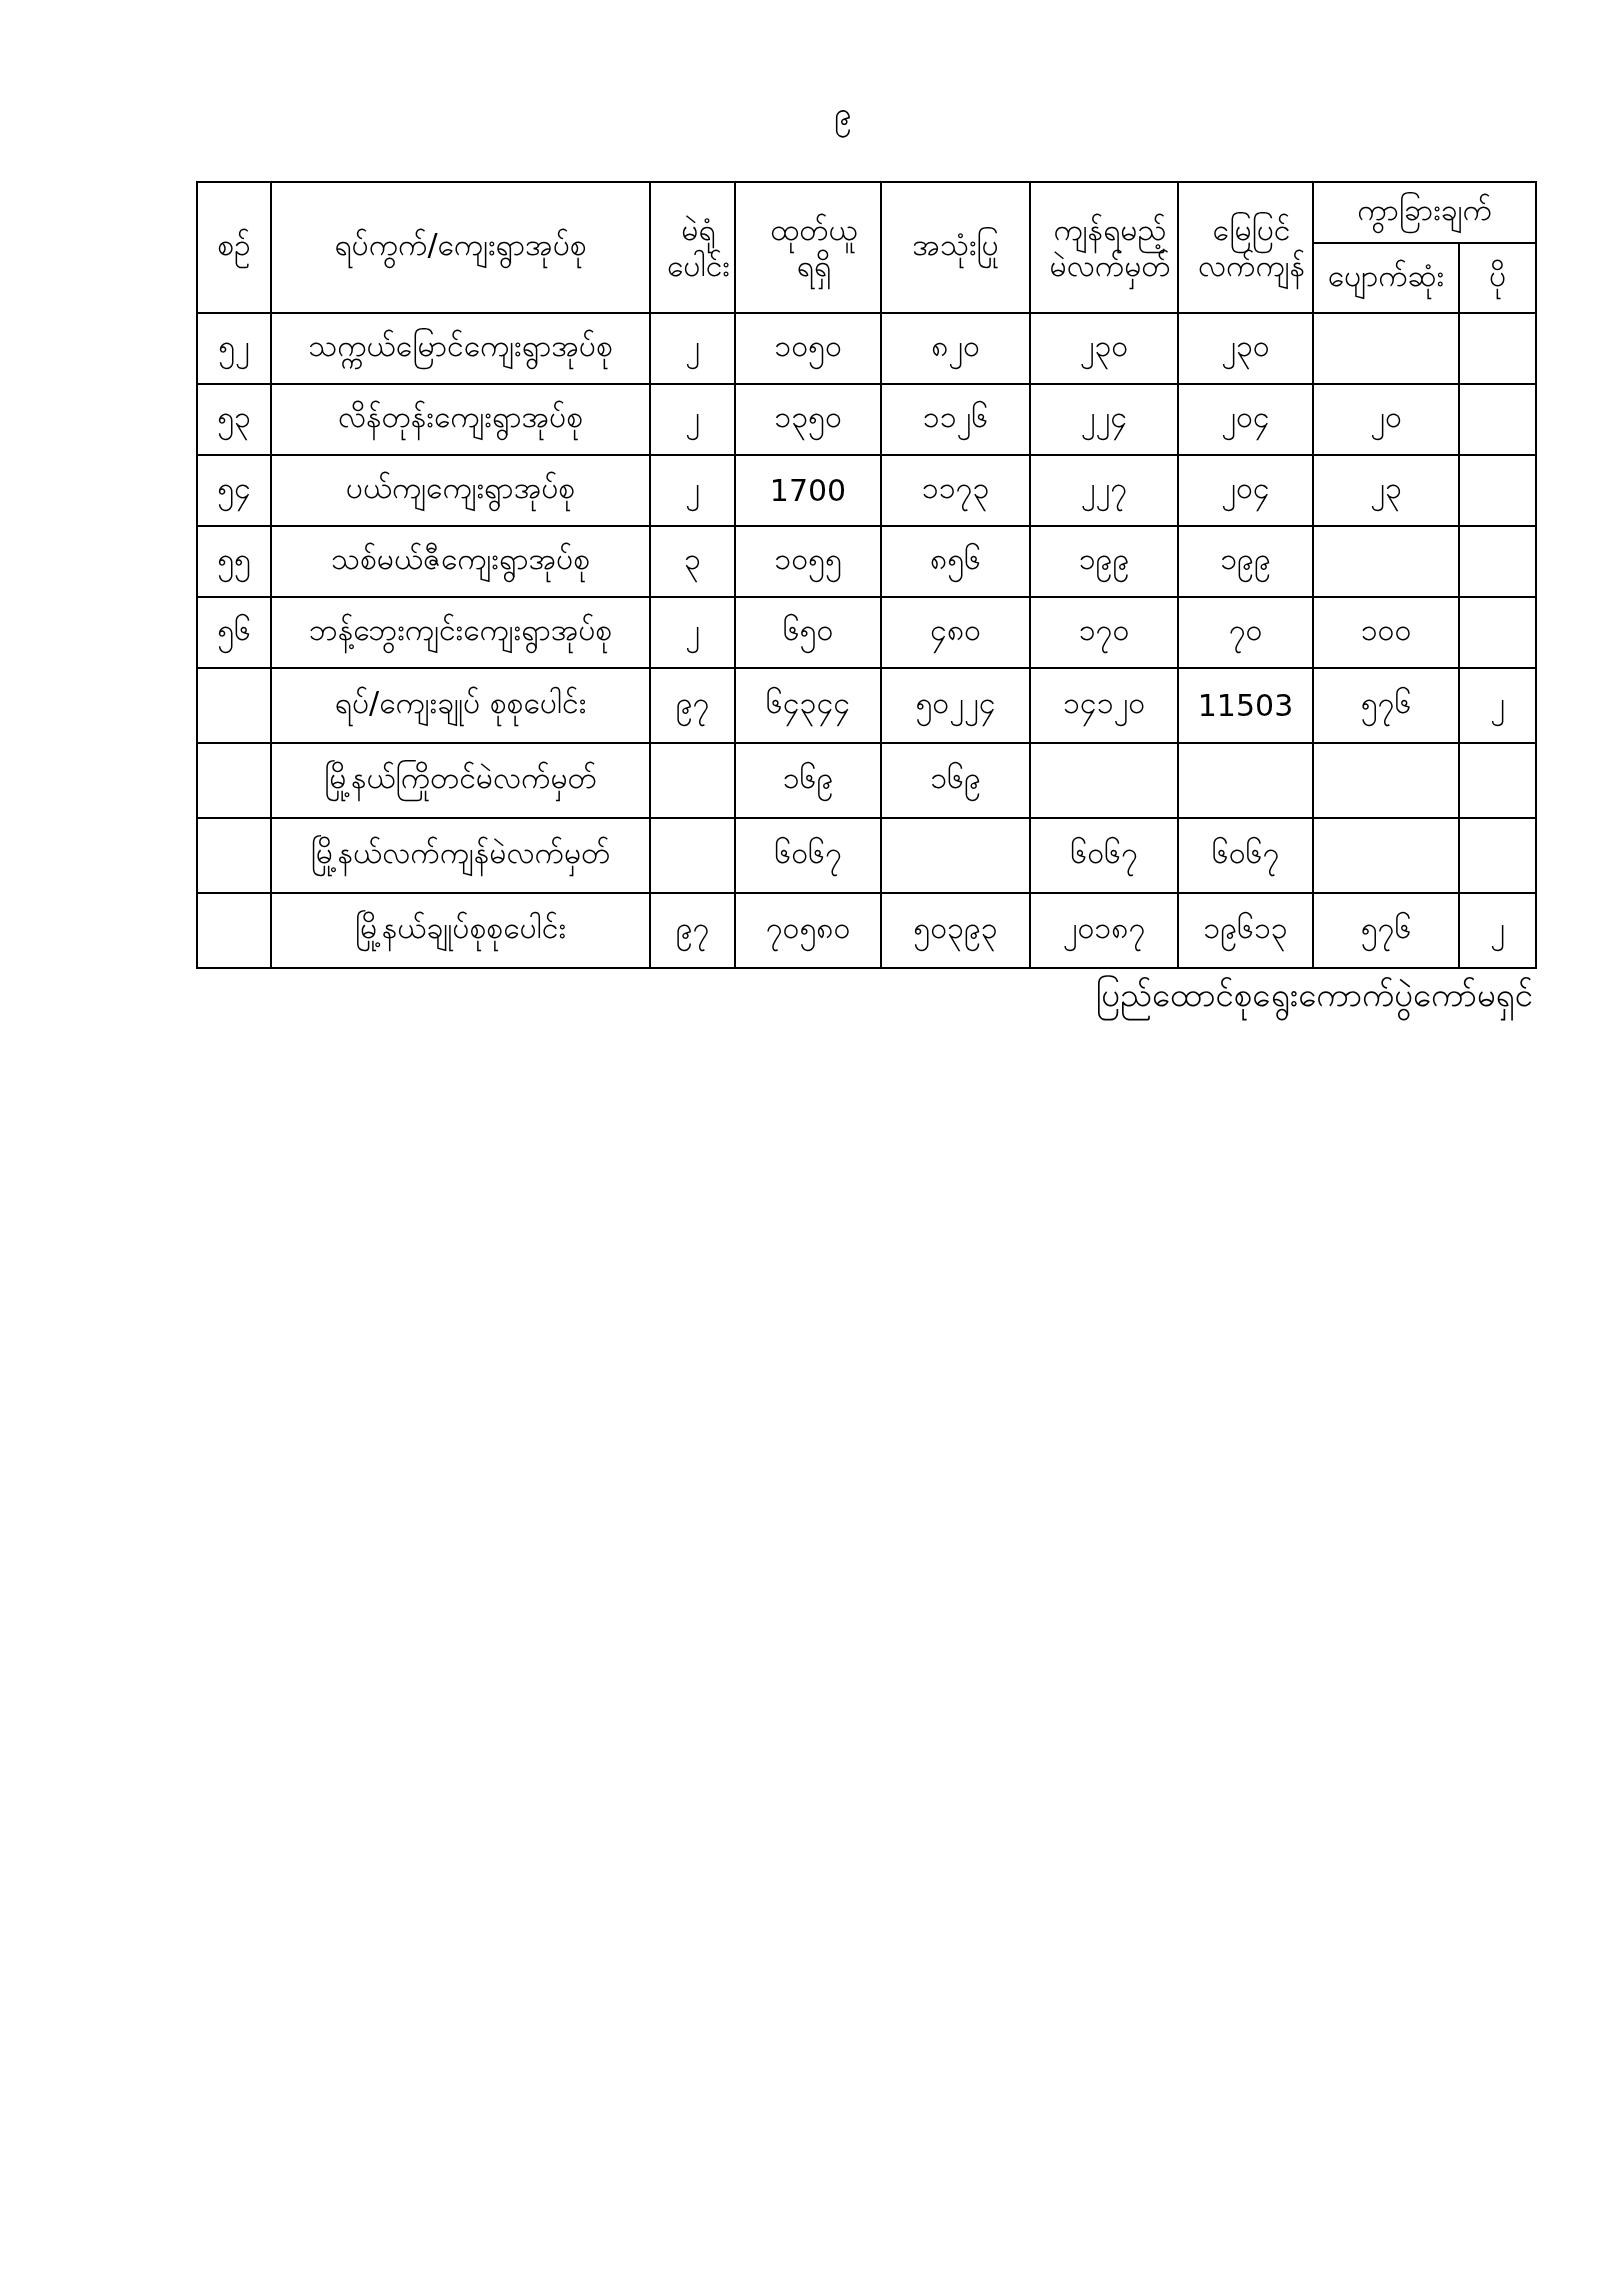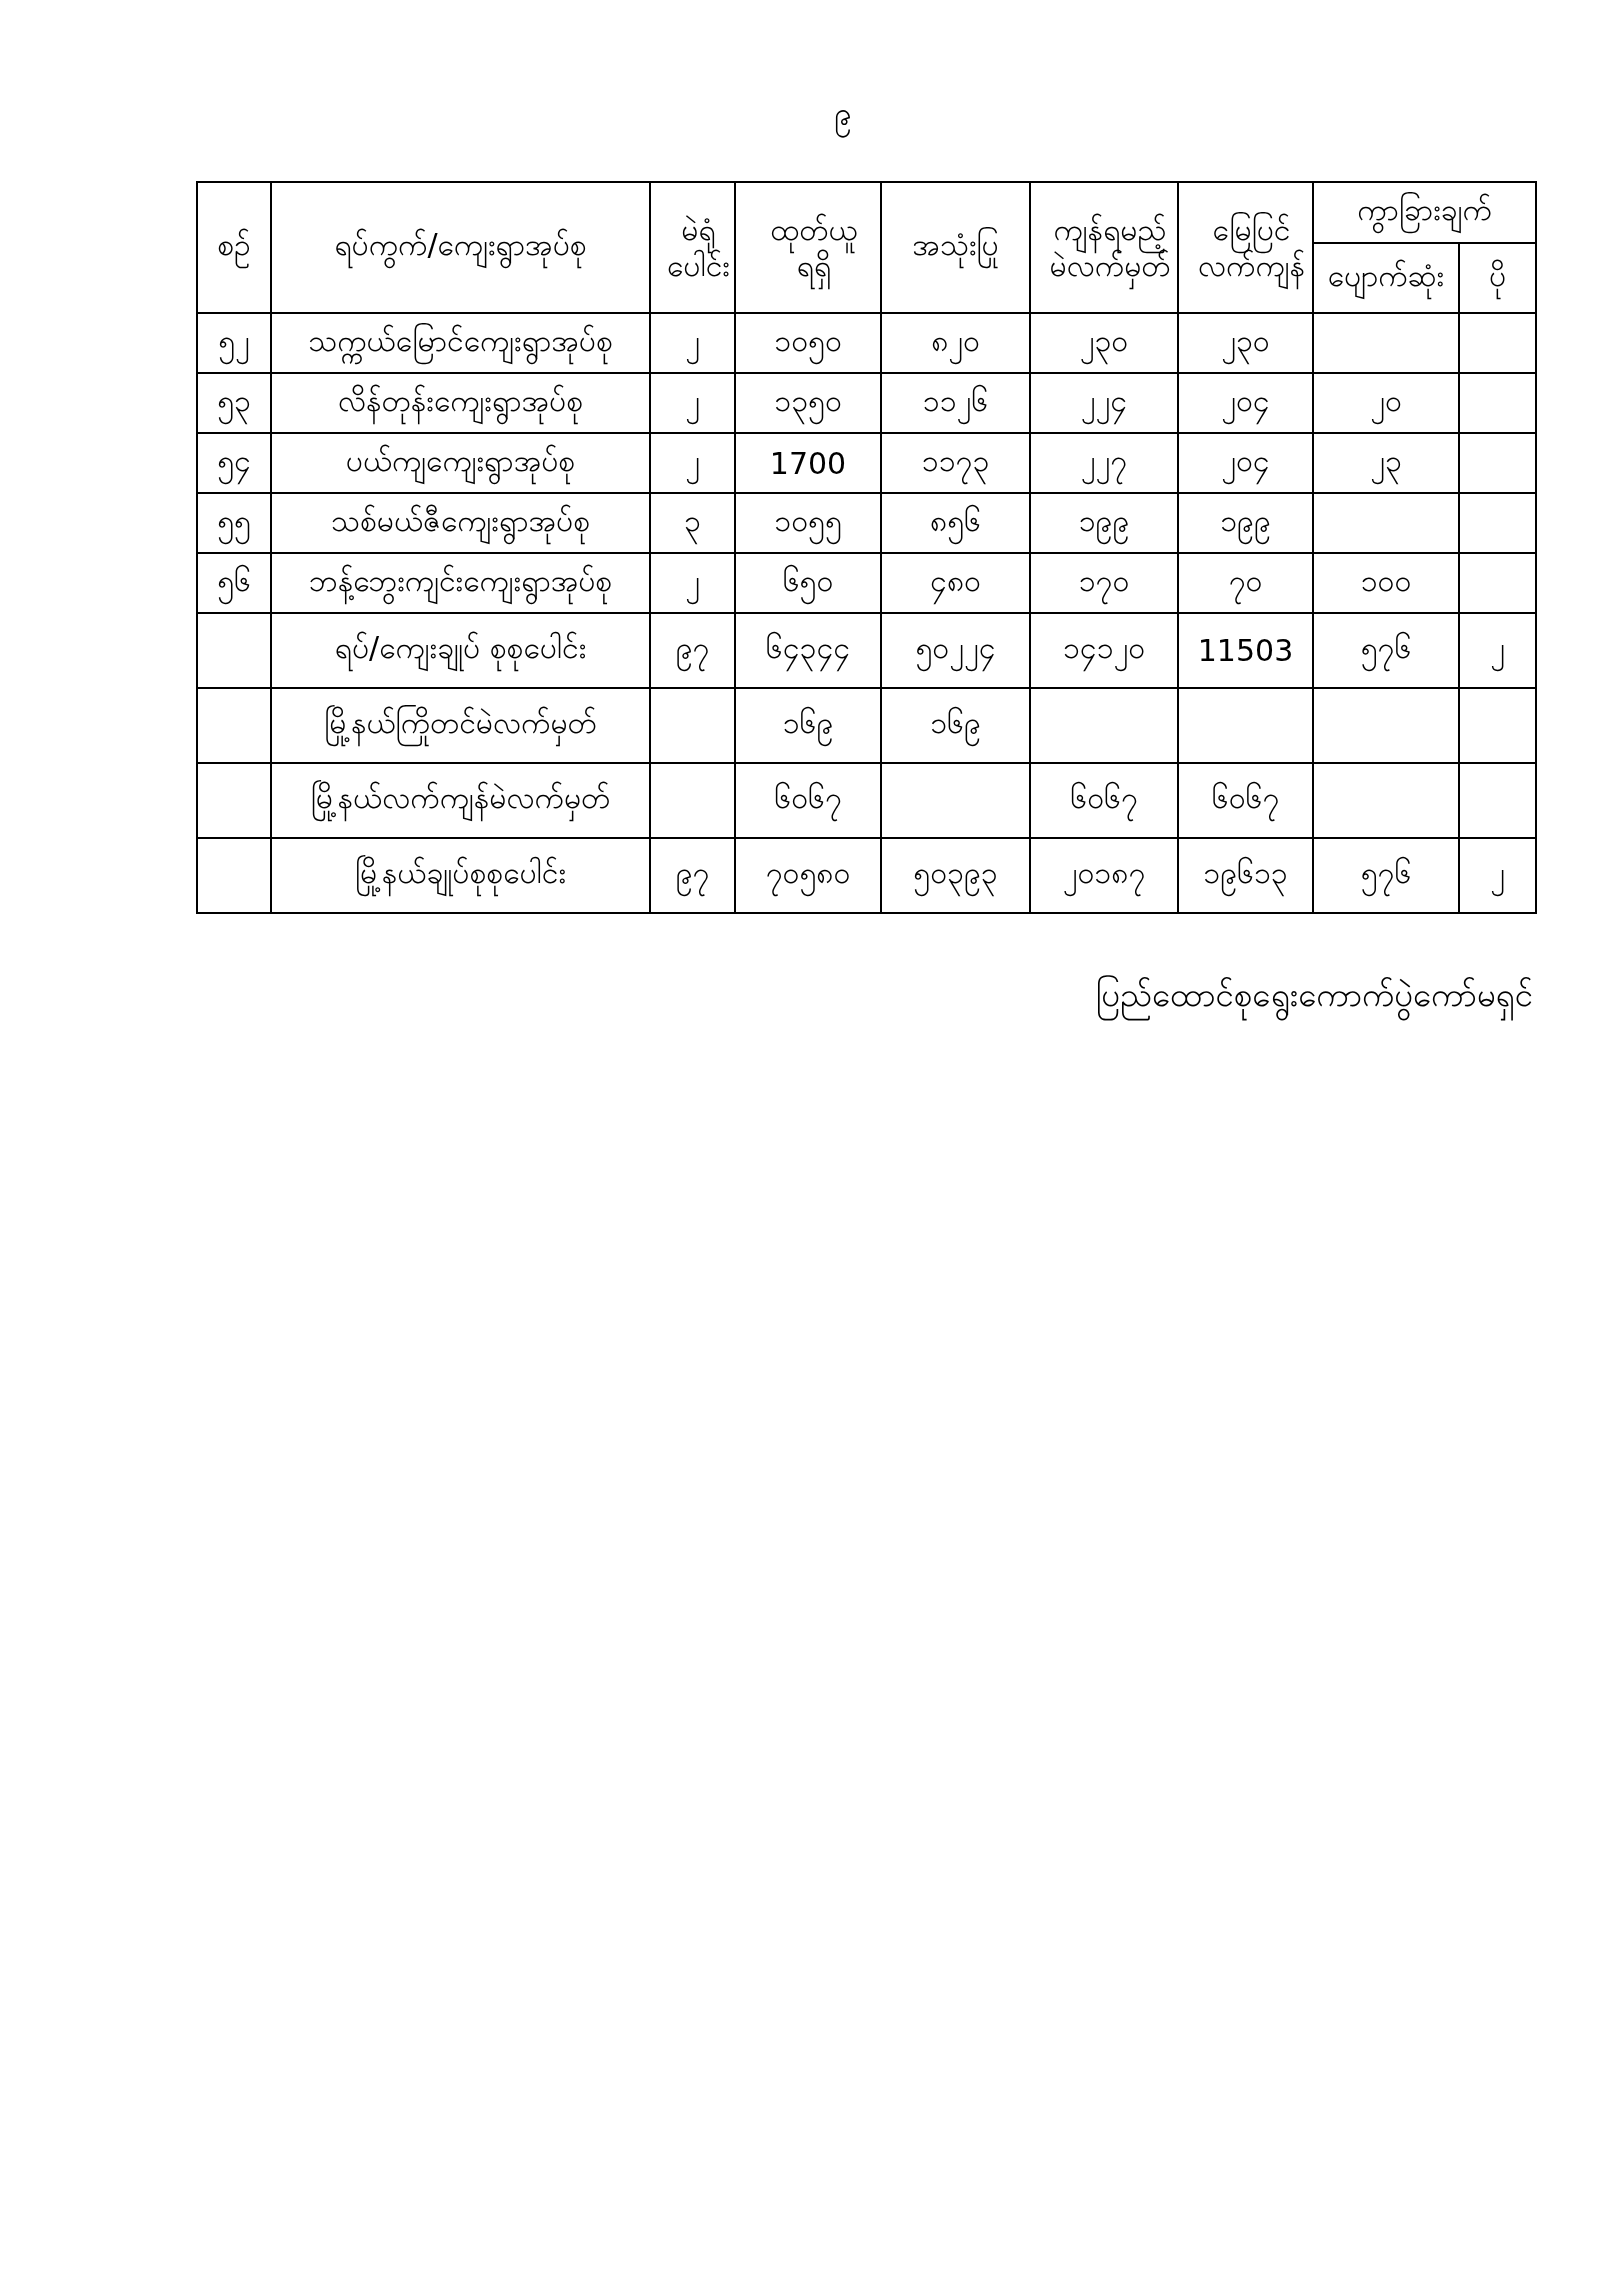--- a/index.html
+++ b/index.html
@@ -40,21 +40,21 @@
     padding: 0;
     font-weight: normal;
     font-size: 30px;
     text-align: center;
     vertical-align: middle;
     overflow: hidden;
     white-space: nowrap;
   }
   tr.hr1 { height: 61px; }
   tr.hr2 { height: 70px; }
-  tr.dr  { height: 60px; }
+  tr.dr  { height: 71px; }
   tr.sr  { height: 75px; }
   .hline { line-height: 1.18; padding-left: 12px; }
   td.c-name {
     text-align: left;
     padding-left: 13.7px;
   }
   td.c-num { padding-right: 5.9px; }
   .footer-sign {
     position: absolute;
     top: 975px;

